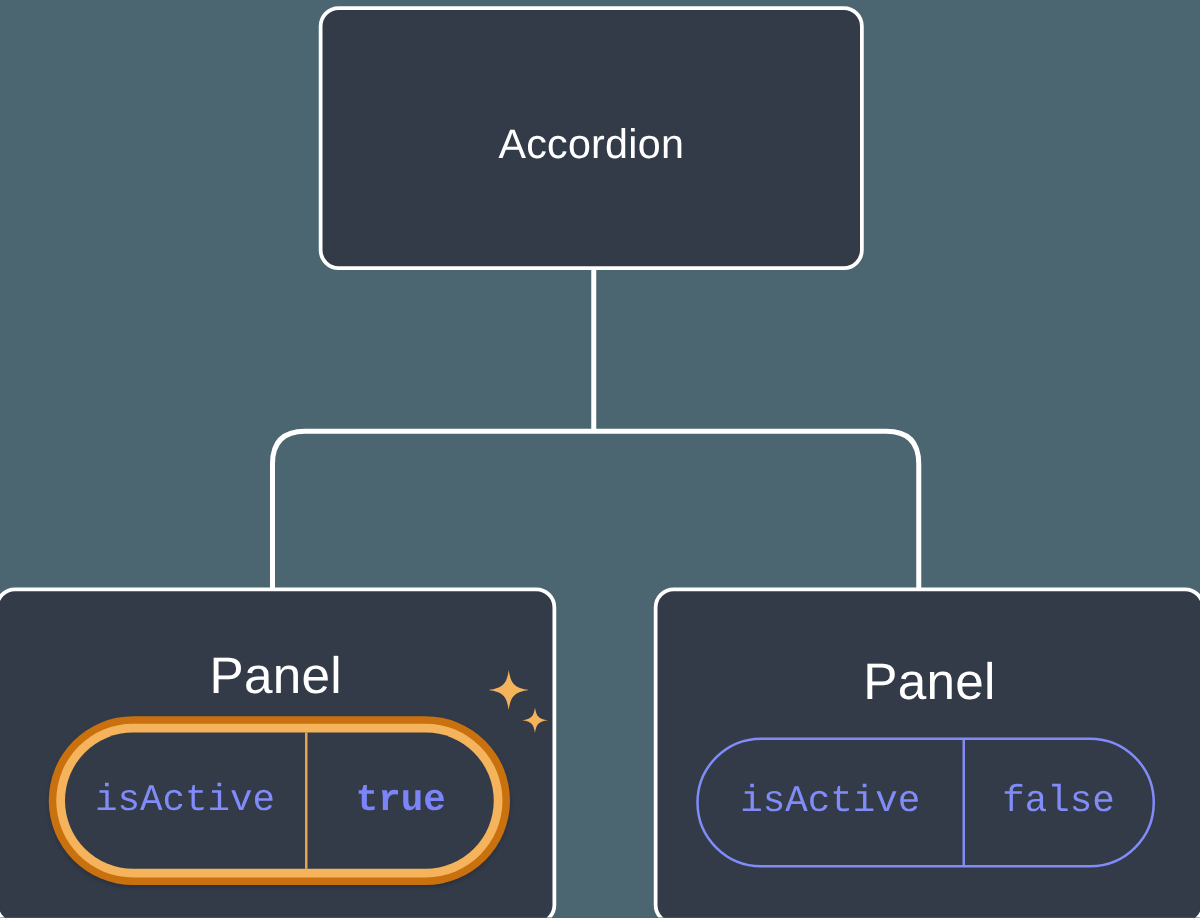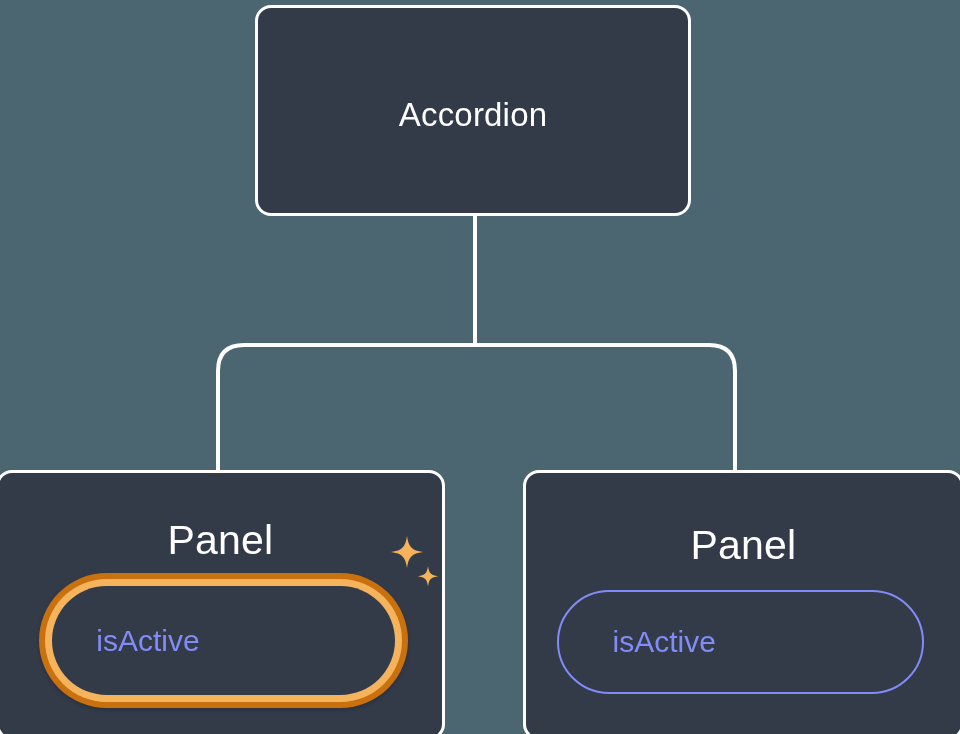--- a/index.html
+++ b/index.html
@@ -80,20 +80,21 @@
     top: 49px;
   }
 
   
   .pill {
     position: absolute;
     box-sizing: border-box;
     display: flex;
     align-items: stretch;
     border-radius: 999px;
+    font-family: Liberation Mono, monospace;
   }
   .pill-key, .pill-val {
     display: flex;
     align-items: center;
     justify-content: center;
     box-sizing: border-box;
     white-space: nowrap;
   }
 
   
@@ -189,30 +190,32 @@
   </div>
 
   <div class="node" id="node-panel-left">
     <div class="node-title">Panel</div>
   </div>
 
   <div class="pill pill-highlight" id="pill-left">
     <div class="pill-inner-ring">
       <div class="pill-core">
         <div class="pill-key">isActive</div>
+        <div class="pill-val">true</div>
       </div>
     </div>
   </div>
 
   <svg id="sparkles" viewBox="0 0 60 72" width="60" height="72" aria-hidden="true">
     <path d="M21 2 C22.6 13.2 25.8 16.4 37 18 C25.8 19.6 22.6 22.8 21 34 C19.4 22.8 16.2 19.6 5 18 C16.2 16.4 19.4 13.2 21 2 Z" fill="#f5b35c"></path>
     <path d="M42 32 C43 39.2 45 41.2 52.2 42.2 C45 43.2 43 45.2 42 52.4 C41 45.2 39 43.2 31.8 42.2 C39 41.2 41 39.2 42 32 Z" fill="#f5b35c"></path>
   </svg>
 
   <div class="node" id="node-panel-right">
     <div class="node-title">Panel</div>
   </div>
 
   <div class="pill pill-plain" id="pill-right">
     <div class="pill-key">isActive</div>
+    <div class="pill-val">false</div>
   </div>
 
 </div>
 
 </body></html>

